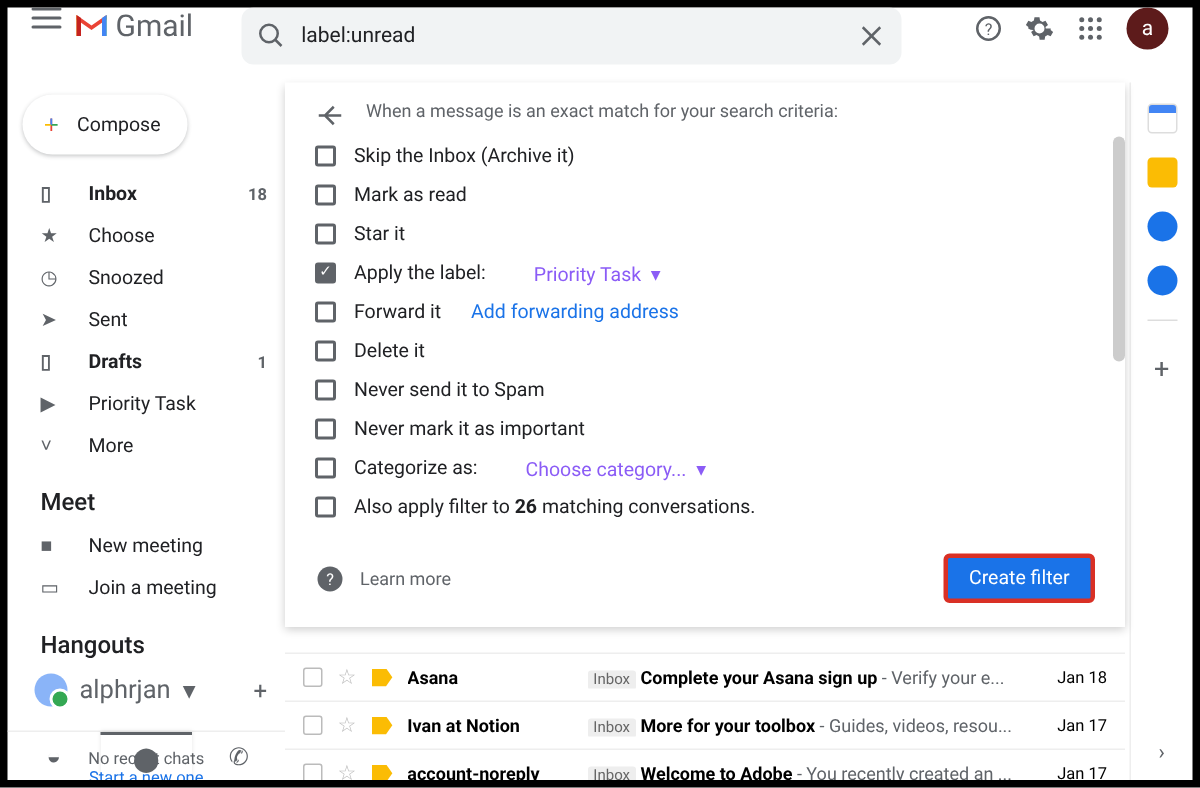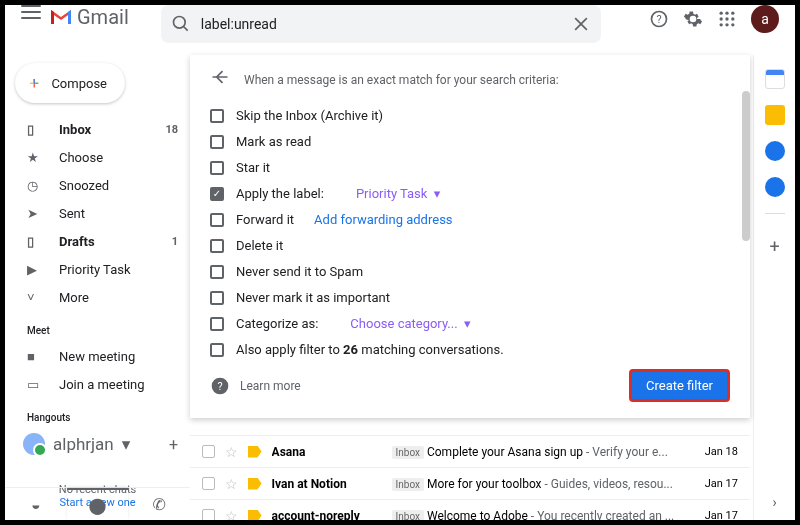--- a/index.html
+++ b/index.html
@@ -17,51 +17,51 @@
 .header-right{display:flex;align-items:center;gap:14px;margin-left:auto}
 .avatar{width:28px;height:28px;border-radius:50%;background:#5d1b1b;color:#fff;display:flex;align-items:center;justify-content:center;font-size:14px}
 .body{display:flex;height:calc(100% - 50px)}
 .sidebar{width:185px;padding:8px 0;font-size:13px;color:#202124;overflow:hidden}
 .compose{margin:0 0 12px 10px;height:40px;border-radius:20px;box-shadow:0 1px 3px rgba(60,64,67,.3);display:flex;align-items:center;gap:10px;padding:0 18px 0 12px;width:110px;cursor:pointer}
 .compose-plus{font-size:20px;font-weight:500}
 .nav-item{display:flex;align-items:center;height:28px;padding:0 12px 0 22px;gap:16px;cursor:pointer;border-radius:0 14px 14px 0}
 .nav-item .ic{width:16px;color:#5f6368}
 .nav-item.bold{font-weight:700}
 .nav-item .count{margin-left:auto;font-size:11px;color:#5f6368}
-.section-title{font-size:10px;font-weight:500;padding:14px 0 6px 22px;color:#202124}
+.section-title{font-size:16px;font-weight:500;padding:14px 0 6px 22px;color:#202124}
 .hangouts{display:flex;align-items:center;gap:8px;padding:4px 12px 4px 18px}
 .hangouts .dot{width:22px;height:22px;background:#8ab4f8;border-radius:50%;position:relative}
 .hangouts .dot::after{content:"";position:absolute;right:-2px;bottom:-2px;width:10px;height:10px;background:#34a853;border:2px solid #fff;border-radius:50%}
 .hangouts .name{font-size:17px;color:#5f6368}
 .hangouts .plus{margin-left:auto;color:#5f6368;font-size:16px}
 .norecent{text-align:center;font-size:11px;color:#5f6368;margin-top:24px}
 .norecent a{color:#1a73e8;text-decoration:none;display:block}
 .bottom-tabs{position:absolute;bottom:0;left:0;width:185px;display:flex;border-top:1px solid #eee}
 .bottom-tabs div{flex:1;height:32px;display:flex;align-items:center;justify-content:center;color:#5f6368;font-size:16px}
 .bottom-tabs div.active{border-top:2px solid #5f6368;box-shadow:0 -1px 3px rgba(0,0,0,.1)}
 .main{flex:1;position:relative;border-left:0}
 .filter-panel{position:absolute;top:0;left:0;right:45px;background:#fff;box-shadow:0 2px 6px rgba(0,0,0,.2);padding:12px 20px 16px;z-index:5;font-size:13px;color:#202124}
-.fp-head{display:flex;align-items:flex-end;gap:14px;color:#5f6368;font-size:12px;margin-bottom:10px}
-.fp-row{display:flex;align-items:flex-end;gap:12px;height:26px}
+.fp-head{display:flex;align-items:flex-start;gap:14px;color:#5f6368;font-size:12px;margin-bottom:10px}
+.fp-row{display:flex;align-items:flex-start;gap:12px;height:26px}
 .chk{width:14px;height:14px;border:2px solid #5f6368;border-radius:2px;flex-shrink:0;display:flex;align-items:center;justify-content:center}
 .chk.checked{background:#5f6368}
 .chk.checked::after{content:"✓";color:#fff;font-size:10px;line-height:1}
 .fp-row .sel{color:#8b5cf6;margin-left:20px}
 .fp-row .link{color:#1a73e8;margin-left:8px}
 .fp-foot{display:flex;align-items:center;margin-top:12px}
 .learn{display:flex;align-items:center;gap:10px;color:#5f6368;font-size:12px}
 .create-btn{margin-left:auto;background:#1a73e8;color:#fff;border:3px solid #d93025;padding:6px 14px;font-size:13px;border-radius:4px;cursor:pointer}
 .maillist{position:absolute;top:380px;left:0;right:45px}
 .mailrow{display:flex;align-items:center;height:32px;padding:0 12px;border-top:1px solid #eee;font-size:12px;gap:10px}
 .mailrow .ck{width:13px;height:13px;border:1.5px solid #bbb;border-radius:2px}
 .mailrow .star{color:#bbb;font-size:14px}
 .mailrow .ylabel{width:14px;height:12px;background:#fbbc04;clip-path:polygon(0 0,70% 0,100% 50%,70% 100%,0 100%)}
 .mailrow .sender{font-weight:700;width:110px;white-space:nowrap;overflow:hidden}
 .mailrow .inbox-tag{background:#eee;color:#666;font-size:10px;padding:1px 4px;border-radius:2px}
-.mailrow .subj{font-weight:400}
+.mailrow .subj{font-weight:700}
 .mailrow .snip{color:#5f6368;font-weight:400}
 .mailrow .body-txt{flex:1;white-space:nowrap;overflow:hidden;text-overflow:ellipsis}
 .mailrow .date{font-weight:400;font-size:11px;margin-left:auto}
 .rside{position:absolute;right:0;top:0;bottom:0;width:42px;border-left:1px solid #eee;display:flex;flex-direction:column;align-items:center;padding-top:14px;gap:16px}
 .rside .app{width:20px;height:20px;border-radius:3px}
 .rside .cal{background:linear-gradient(#4285f4 30%,#fff 30%);border:1px solid #ddd}
 .rside .keep{background:#fbbc04}
 .rside .tasks{background:#1a73e8;border-radius:50%}
 .rside .contacts{background:#1a73e8;border-radius:50%}
 .rside .plus{color:#5f6368;font-size:18px;margin-top:6px}

